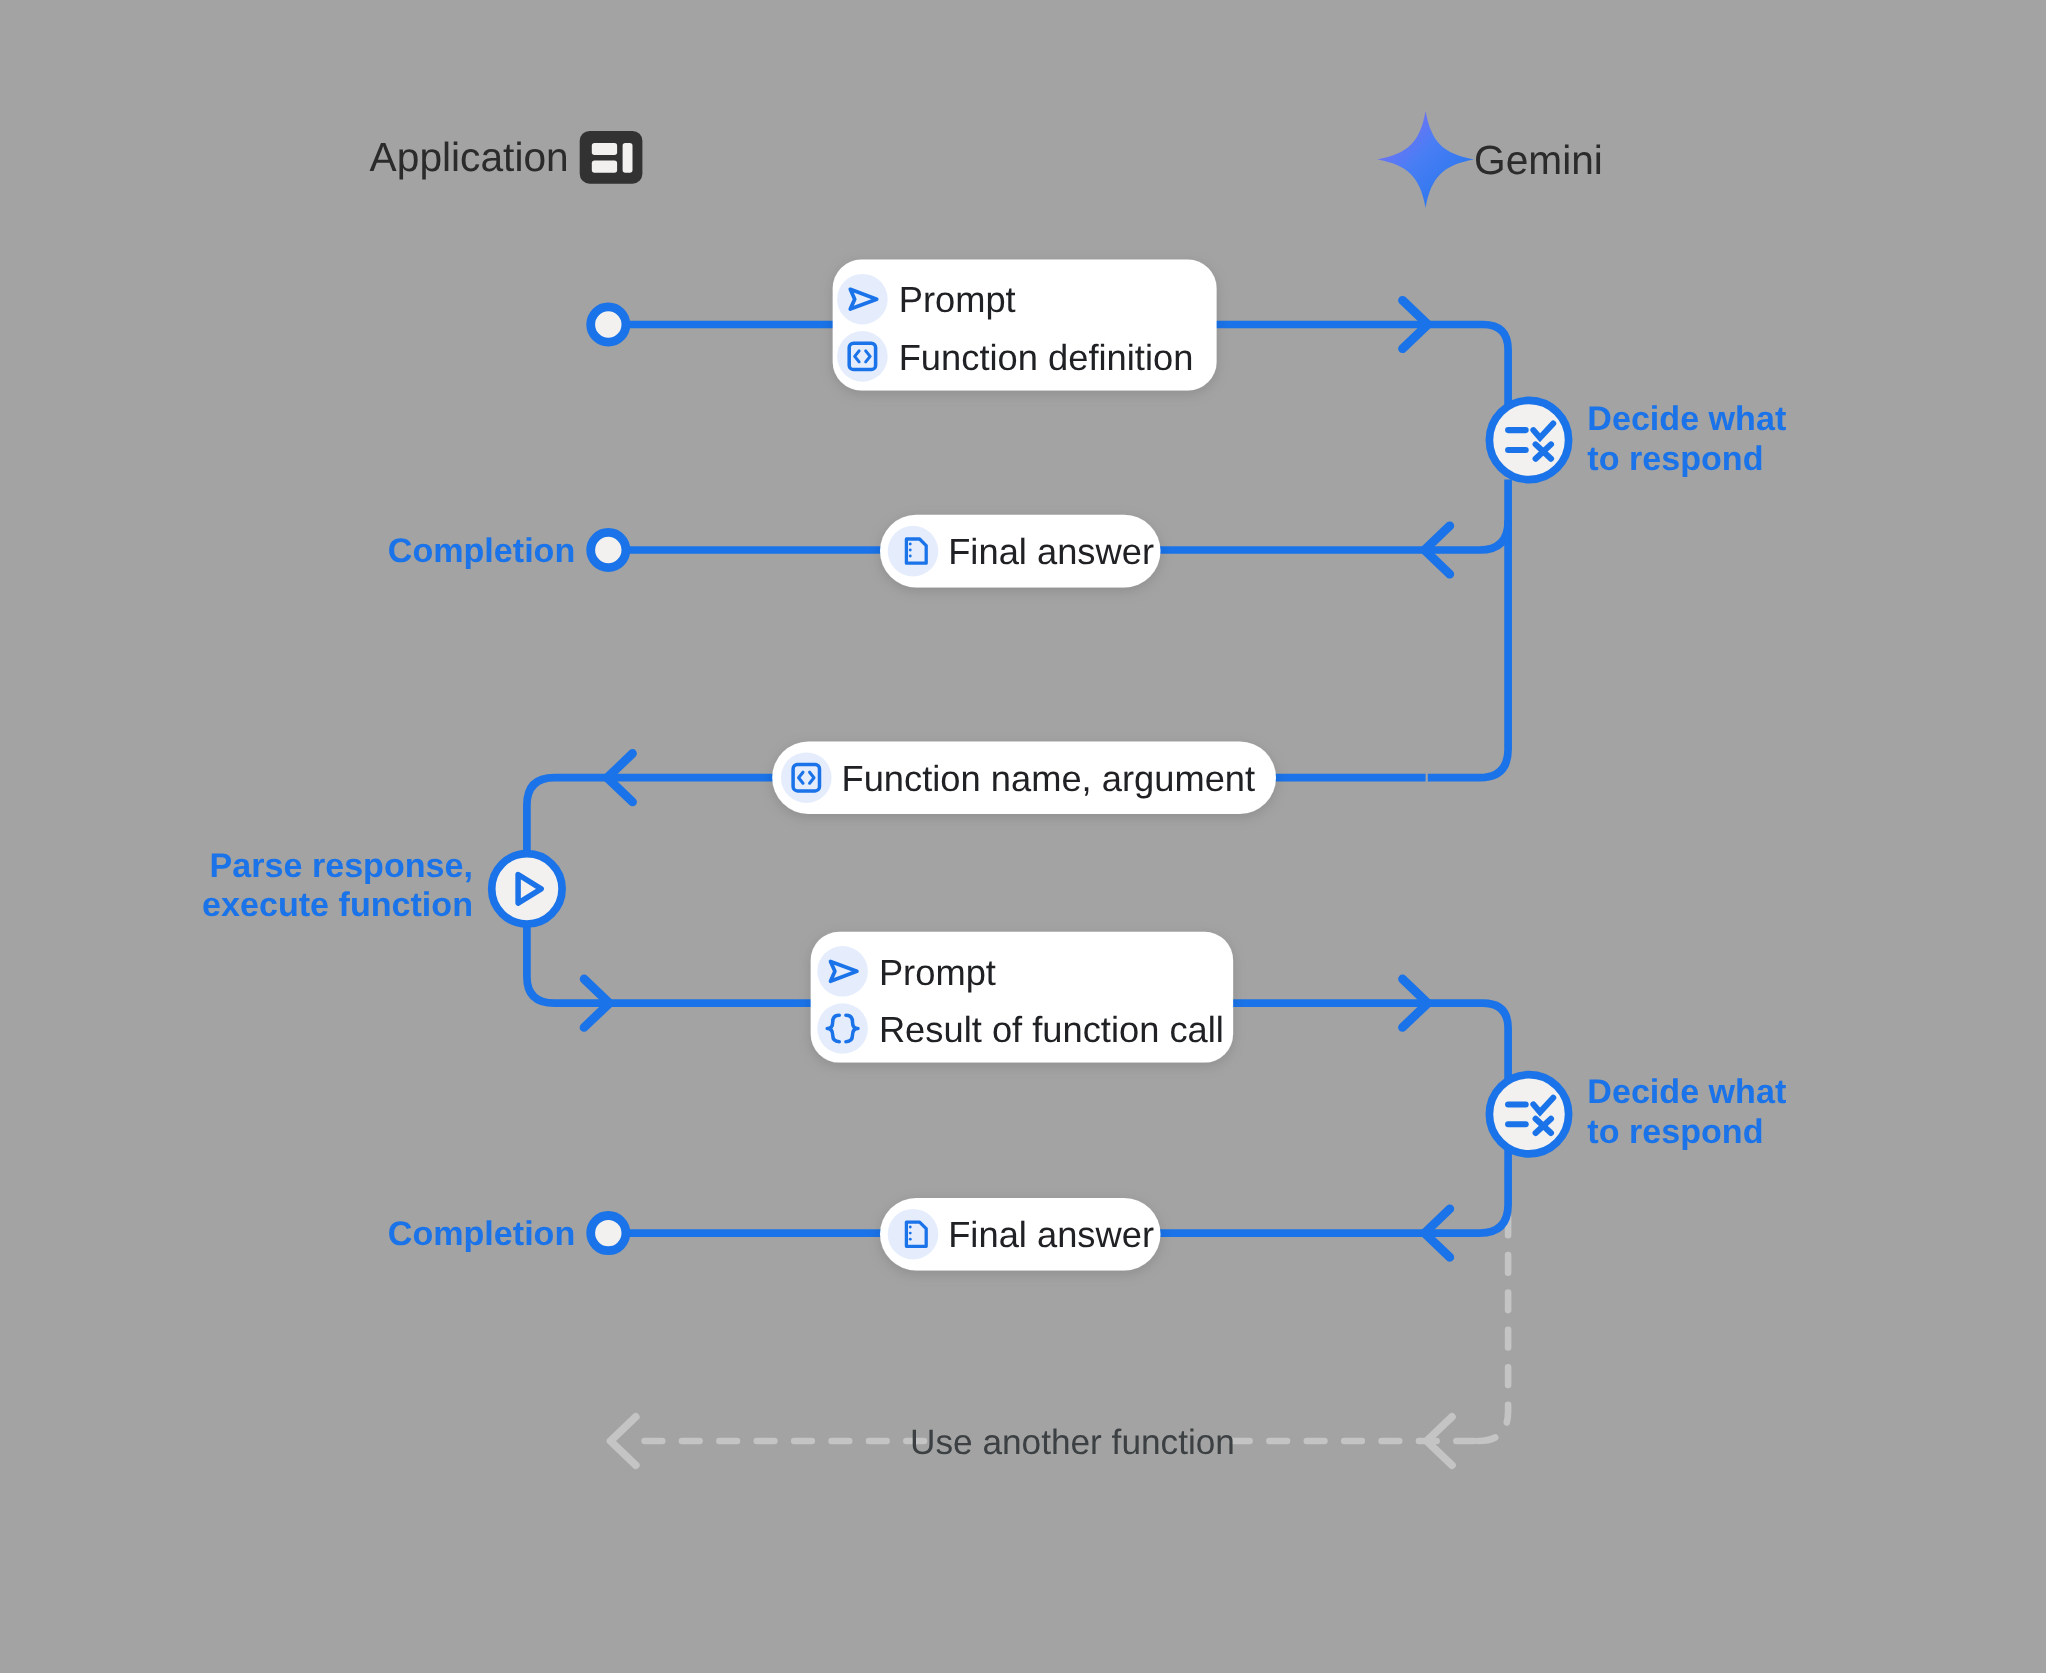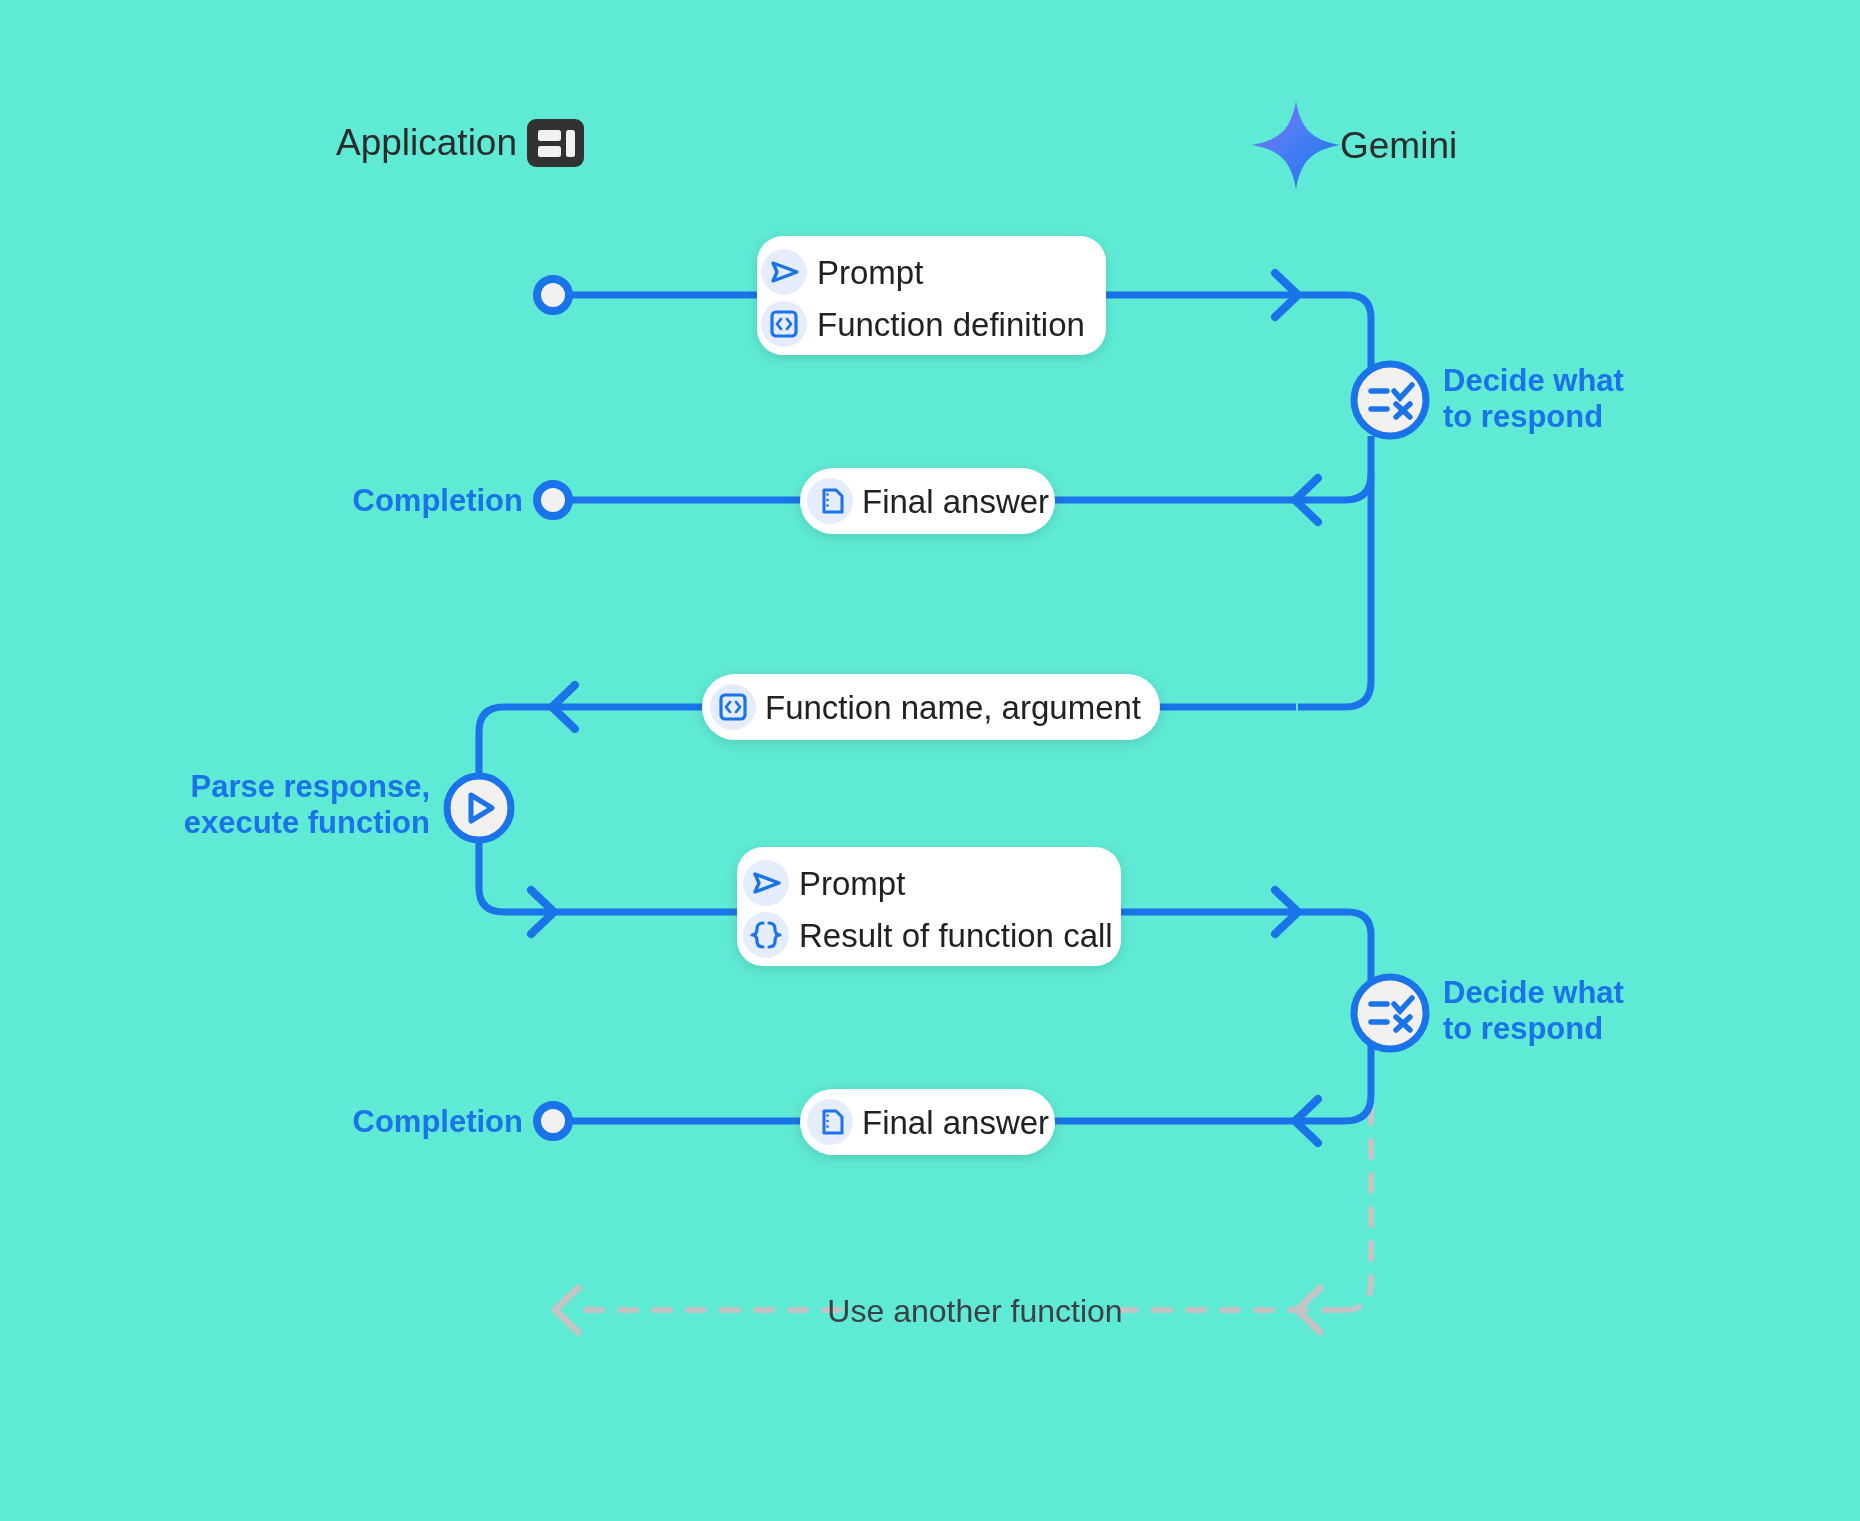--- a/index.html
+++ b/index.html
@@ -8,21 +8,21 @@
     background: #f2f1ef;
   }
   body {
     font-family: "Liberation Sans", sans-serif;
     -webkit-font-smoothing: antialiased;
   }
   #stage {
     position: relative;
     width: 1860px;
     height: 1521px;
-    background: #5eead4;
+    background: #a3a3a3;
     overflow: hidden;
   }
   #diagram {
     position: absolute;
     left: 0;
     top: 0;
     width: 1860px;
     height: 1521px;
   }
   .hdr-label {

